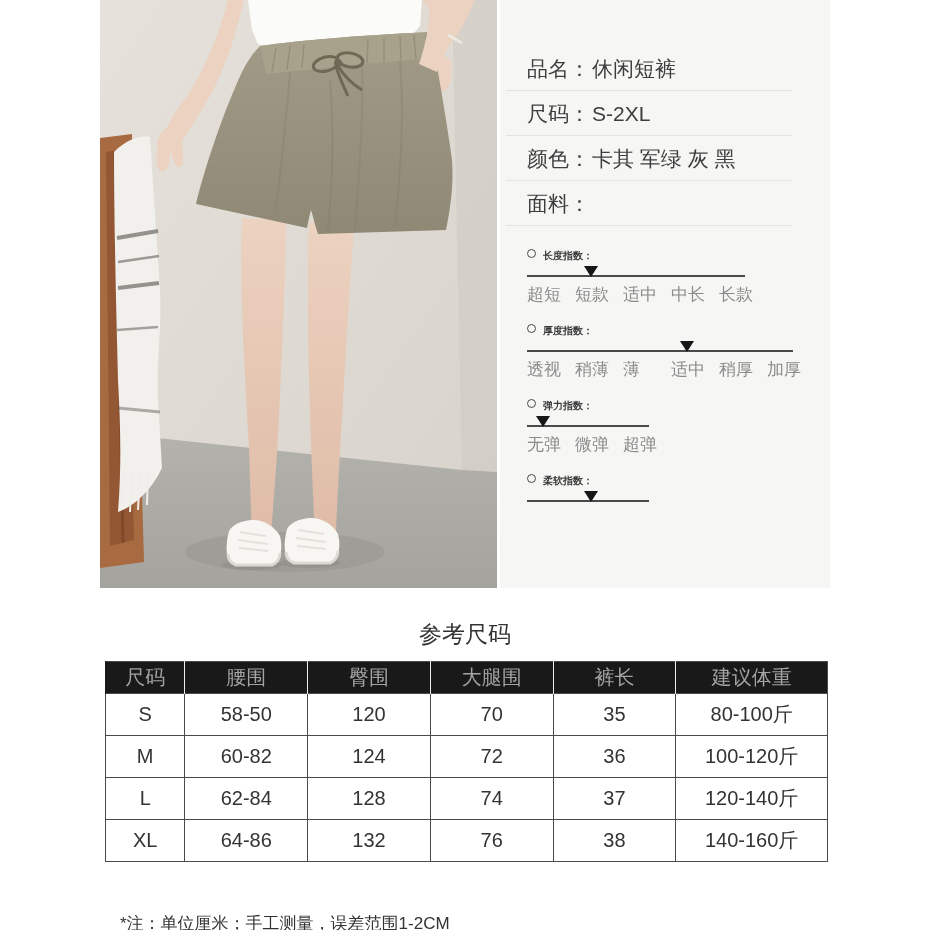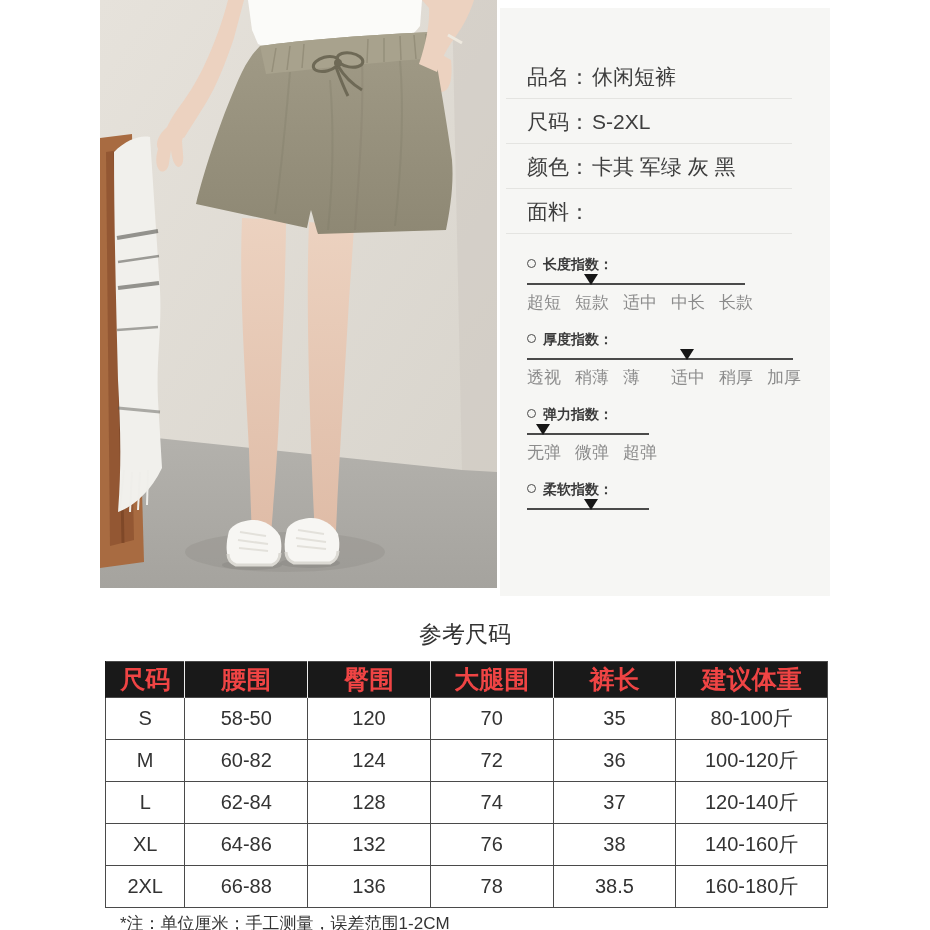--- a/index.html
+++ b/index.html
@@ -4,47 +4,47 @@
 <style>
   html,body{margin:0;padding:0;}
   body{background:#ffffff;font-family:"Liberation Sans","DejaVu Sans",sans-serif;}
   #canvas{position:relative;width:930px;height:930px;background:#ffffff;overflow:hidden;}
 
   
   .photo{position:absolute;left:100px;top:0;width:397px;height:588px;}
   .photo svg{display:block;}
 
   
-  .info-panel{position:absolute;left:500px;top:8px;width:330px;height:588px;background:#f6f6f4;}
+  .info-panel{position:absolute;left:500px;top:0;width:330px;height:588px;background:#f6f6f4;}
   .info-rows{padding-top:46px;}
   .info-row{margin-left:6px;width:286px;height:45px;line-height:45px;
             border-bottom:1px solid #e4e4e1;padding-left:21px;box-sizing:border-box;
             font-size:21px;color:#3d3d3d;white-space:nowrap;}
   .info-label{color:#3d3d3d;}
   .info-value{color:#3d3d3d;margin-left:2px;}
 
   .scales{margin:20px 0 0 27px;}
   .scale{margin-bottom:15px;}
-  .scale-title{font-size:14px;font-weight:600;color:#3a3a3a;height:20px;line-height:20px;}
+  .scale-title{font-size:10px;font-weight:600;color:#3a3a3a;height:20px;line-height:20px;}
   .bullet{display:inline-block;width:7px;height:7px;border:1.5px solid #4a4a4a;border-radius:50%;
           margin-right:7px;vertical-align:1px;}
   .scale-line-row{position:relative;height:13px;}
   .scale-line{position:absolute;left:0;top:9px;border-top:2px solid #4a4a4a;}
   .scale-marker{position:absolute;top:0;width:0;height:0;
                 border-left:7px solid transparent;border-right:7px solid transparent;
                 border-top:11px solid #161616;}
   .scale-labels{margin-top:4px;white-space:nowrap;}
   .scale-label{display:inline-block;width:48px;font-size:17px;color:#8c8c8c;}
 
   
   .size-title{position:absolute;top:619px;left:0;width:930px;text-align:center;
               font-size:23px;color:#333;}
   table.size-table{position:absolute;left:105px;top:661px;width:723px;border-collapse:collapse;
                    border:1px solid #4a4a4a;table-layout:fixed;}
-  .size-table th{background:#191919;color:#ef4444;font-size:25px;font-weight:bold;height:29px;
+  .size-table th{background:#191919;color:#a3a3a3;font-size:20px;font-weight:normal;height:29px;
                  border-left:1px solid #ededed;}
   .size-table th:first-child{border-left:1px solid #191919;}
   .size-table td{border:1px solid #4a4a4a;height:39px;text-align:center;
                  font-size:20px;color:#333;background:#fff;}
   .size-note{position:absolute;left:120px;top:912px;font-size:17px;color:#333;}
 </style>
 </head>
 <body>
 
 <div id="canvas">
@@ -238,25 +238,17 @@
           <td>120-140斤</td>
         </tr>
         <tr>
           <td>XL</td>
           <td>64-86</td>
           <td>132</td>
           <td>76</td>
           <td>38</td>
           <td>140-160斤</td>
         </tr>
-        <tr>
-          <td>2XL</td>
-          <td>66-88</td>
-          <td>136</td>
-          <td>78</td>
-          <td>38.5</td>
-          <td>160-180斤</td>
-        </tr>
       </tbody>
   </table>
   <div class="size-note">*注：单位厘米；手工测量，误差范围1-2CM</div>
 
 </div>
 
 </body></html>

